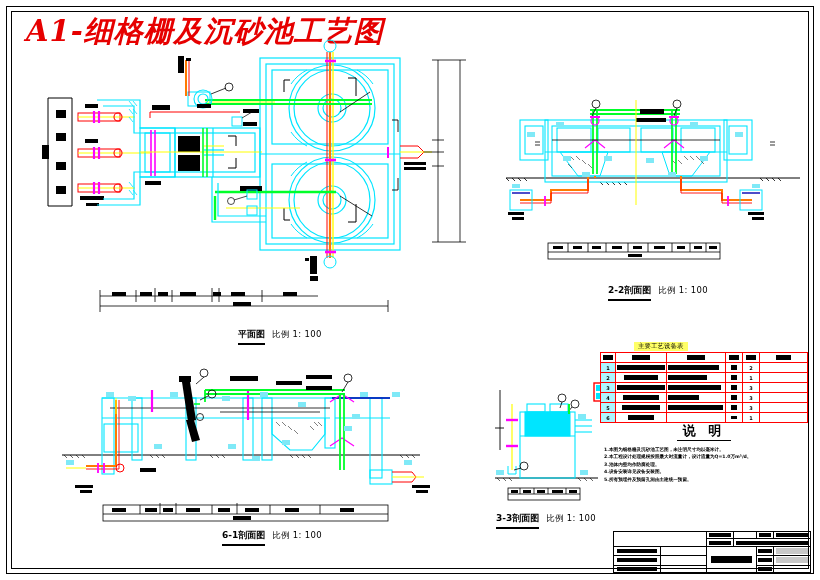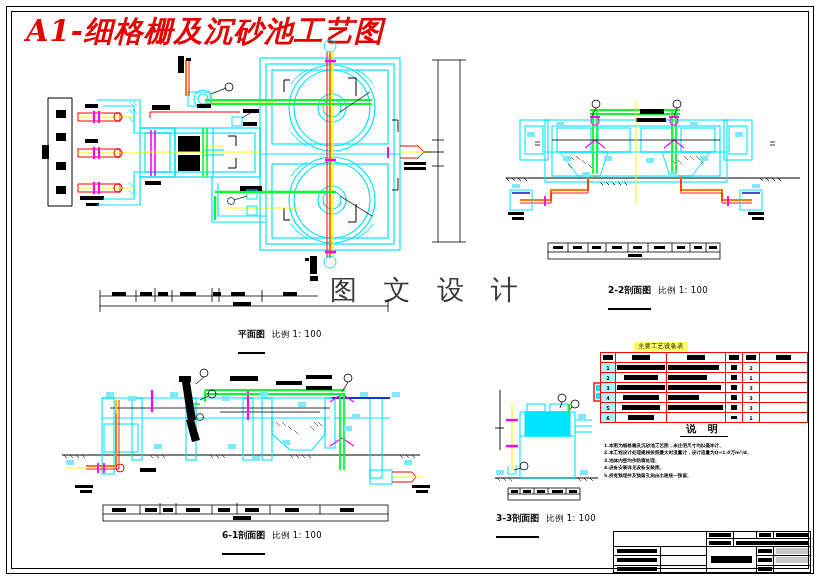--- a/index.html
+++ b/index.html
@@ -14,21 +14,21 @@
   .doc-title{position:absolute;left:26px;top:12px;font-family:"DejaVu Serif","Liberation Serif",serif;
     font-size:29px;font-weight:700;color:#e60000;letter-spacing:1px;white-space:nowrap;
     font-style:italic;}
 
   
   .watermark{position:absolute;left:330px;top:272px;font-family:"DejaVu Serif","Liberation Serif",serif;
     font-size:27px;color:#3a3a3a;letter-spacing:9px;white-space:nowrap;}
 
   
   .caption{position:absolute;white-space:nowrap;font-size:9px;color:#000;}
-  .caption .nm{font-weight:700;border-bottom:2.5px solid #000;padding-bottom:11px;display:inline-block;}
+  .caption .nm{font-weight:700;border-bottom:2.5px solid #000;padding-bottom:2px;display:inline-block;}
   .caption .sc{margin-left:7px;font-size:8.5px;letter-spacing:.3px;}
 
   
   svg{position:absolute;left:0;top:0;overflow:visible;}
   .cy{stroke:#00e5ff;fill:none;}
   .gr{stroke:#00ff2a;fill:none;}
   .rd{stroke:#ff0000;fill:none;}
   .or{stroke:#ff7a00;fill:none;}
   .ye{stroke:#ffff00;fill:none;}
   .mg{stroke:#ff00ff;fill:none;}
@@ -42,21 +42,21 @@
             white-space:nowrap;}
   table.eq{border-collapse:collapse;width:207px;table-layout:fixed;}
   table.eq td,table.eq th{border:1.2px solid #ff0000;height:9px;padding:0;font-size:5px;
      text-align:center;vertical-align:middle;color:#000;overflow:hidden;}
   .redact{display:block;background:#000;height:5px;margin:1px 3px;}
   .numcell{background:#aef6ff;color:#000;font-size:5px;font-weight:700;}
   .qty{font-size:6px;font-weight:700;}
 
   
   .notes{position:absolute;left:604px;top:422px;width:200px;}
-  .notes-hd{text-align:center;font-size:10px;font-weight:700;color:#000;letter-spacing:4px;}
+  .notes-hd{text-align:center;font-size:13px;font-weight:700;color:#000;letter-spacing:4px;}
   .notes-hd .u{border-bottom:1.6px solid #000;padding:0 6px;display:inline-block;}
   .notes ol{margin:5px 0 0 0;padding:0;list-style:none;}
   .notes li{font-size:4.6px;line-height:7.4px;color:#000;white-space:nowrap;font-weight:700;}
 
   
   .tb{position:absolute;left:613px;top:531px;width:192px;height:42px;}
   .tb table{border-collapse:collapse;width:192px;height:42px;table-layout:fixed;}
   .tb td{border:.8px solid #000;font-size:4.6px;text-align:center;color:#000;padding:0;}
   .blk{display:block;background:#000;height:4px;margin:1px 2px;}
   .gry{display:block;background:#c8c8c8;height:6px;margin:1px 2px;}
@@ -65,21 +65,20 @@
 </head>
 <body>
 
 <div id="sheet">
 
   <div class="frame" style="left:6px;top:6px;width:808px;height:568px;"></div>
   <div class="frame" style="left:11px;top:11px;width:798px;height:558px;border-width:.7px;"></div>
 
   <div class="doc-title">A1-细格栅及沉砂池工艺图</div>
 
-  <div class="watermark">图 文 设 计</div>
 
   <svg width="820" height="580">
 
     <g>
 
       <g class="bk" stroke-width="1">
         <line x1="48" y1="98" x2="48" y2="206"></line>
         <line x1="48" y1="98" x2="72" y2="98"></line>
         <line x1="48" y1="206" x2="72" y2="206"></line>
         <line x1="72" y1="98" x2="72" y2="206"></line>

